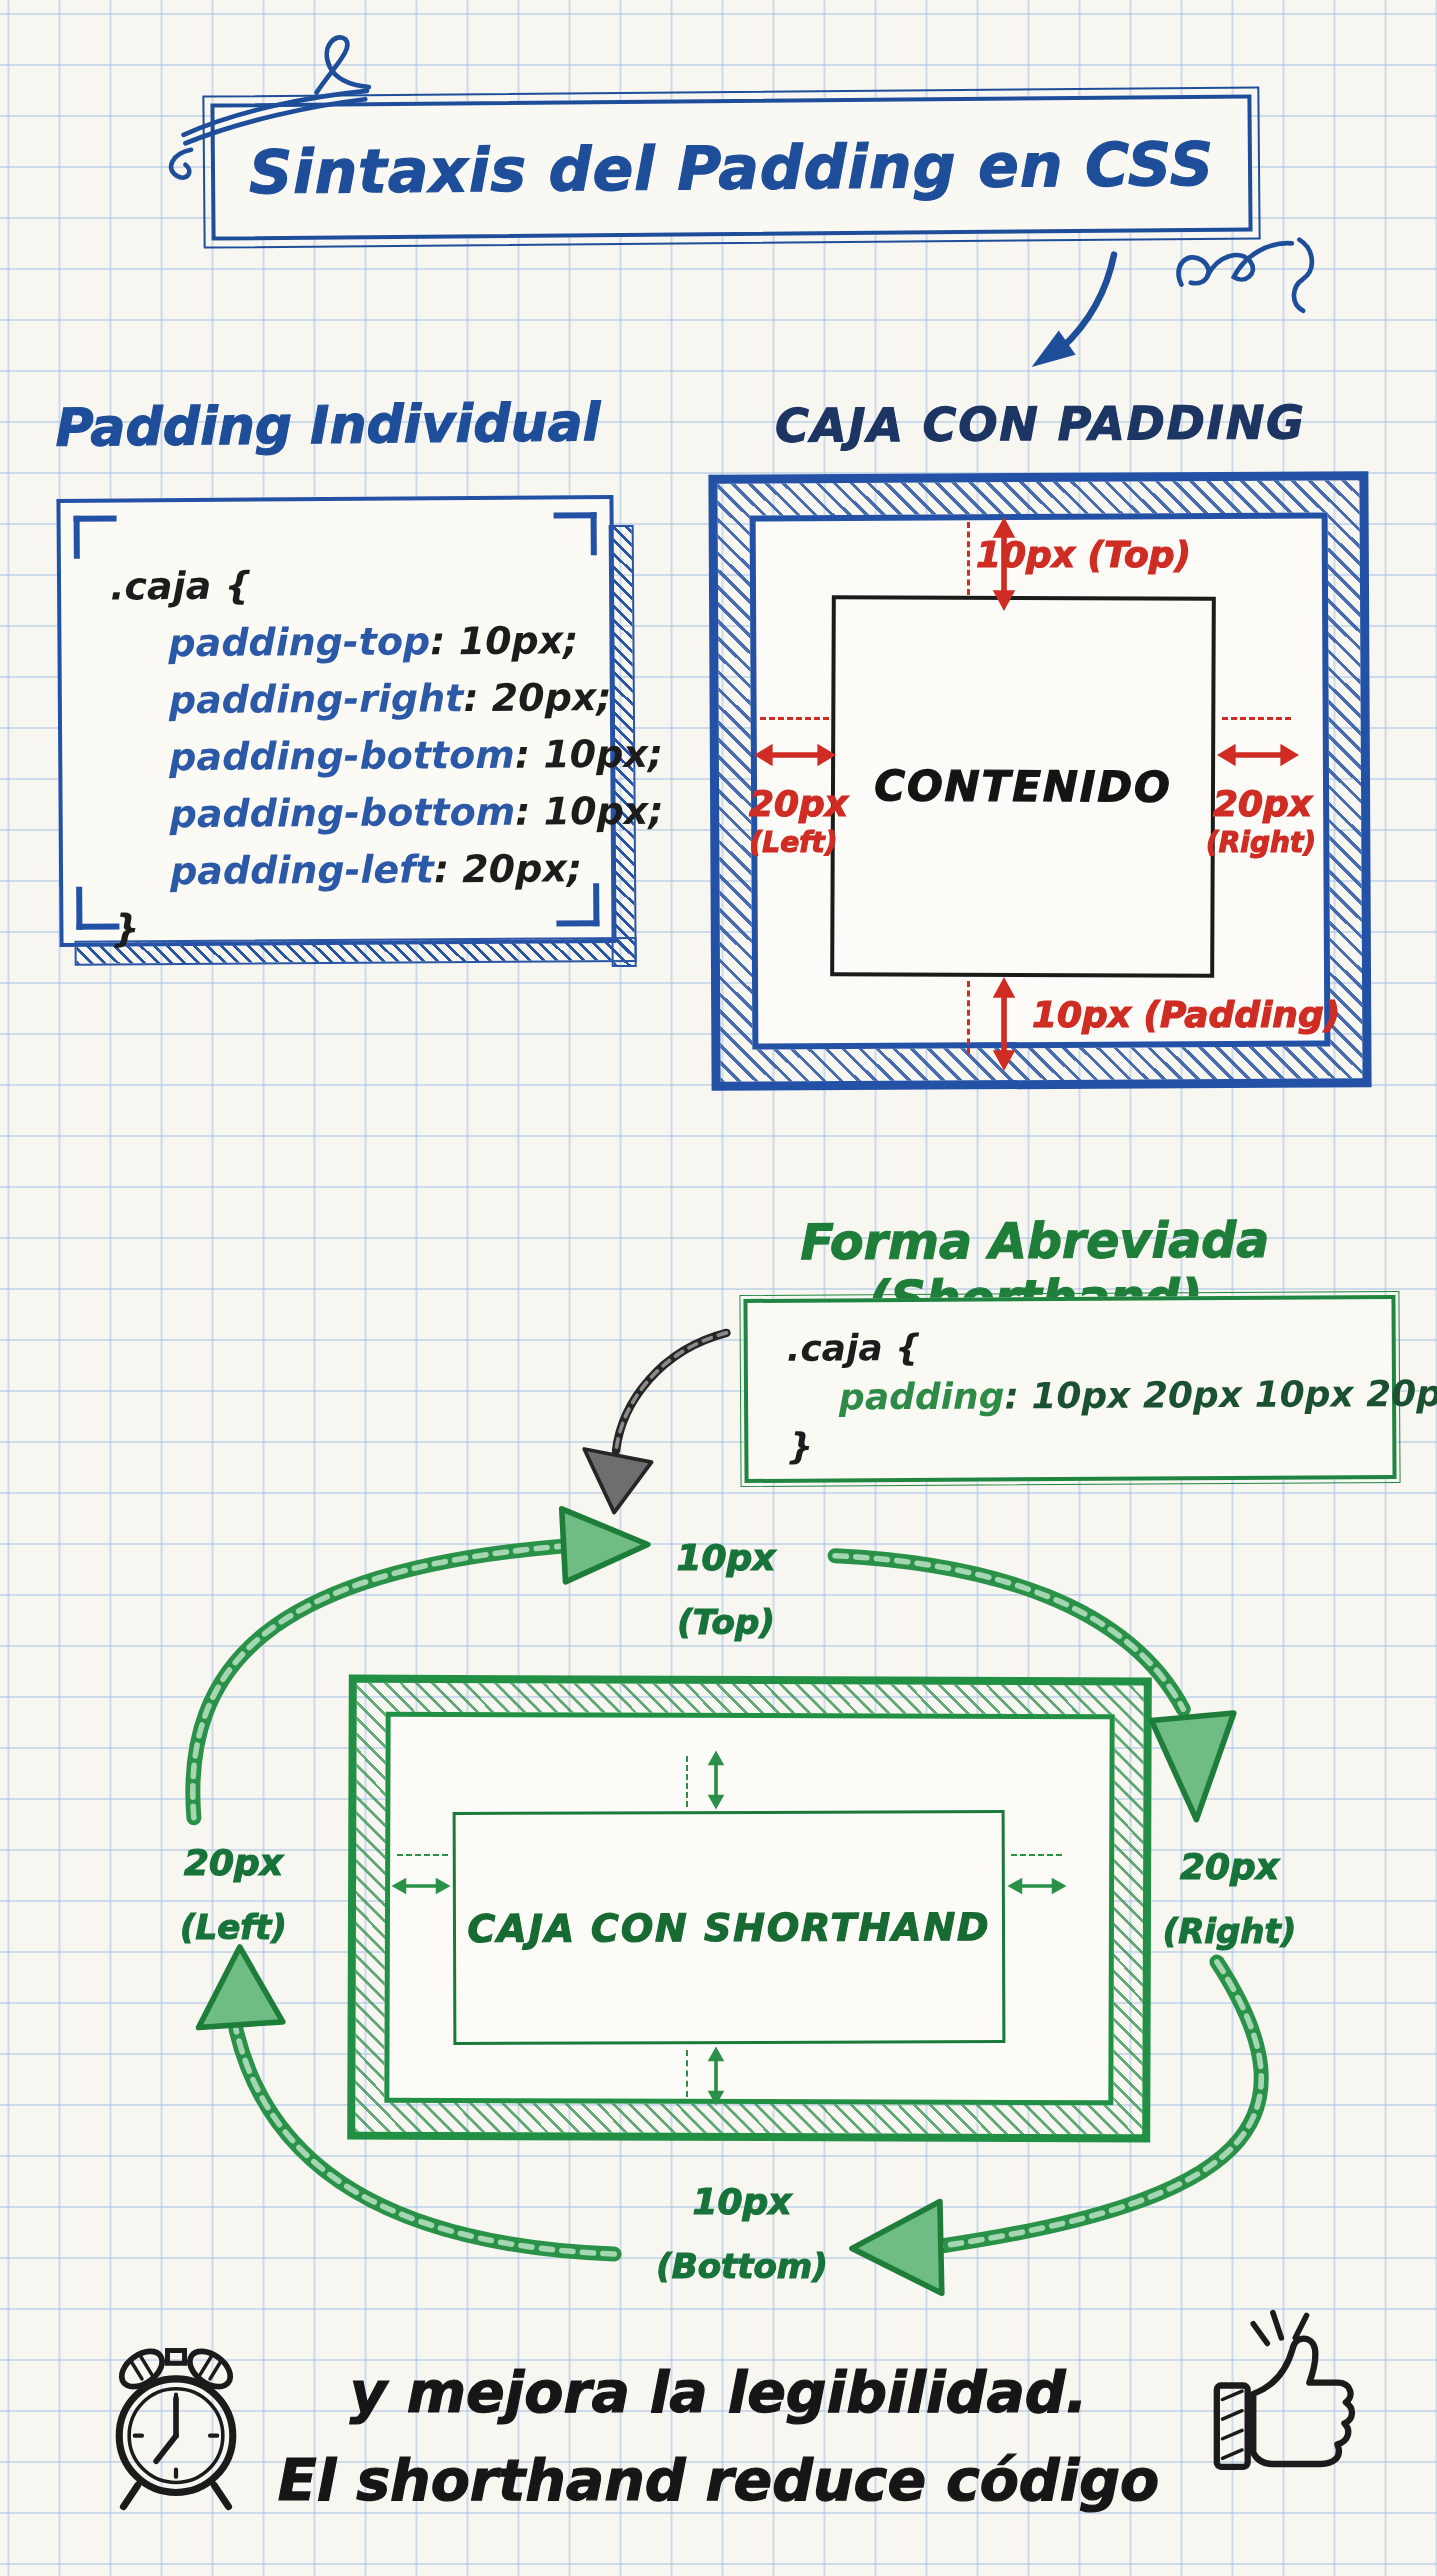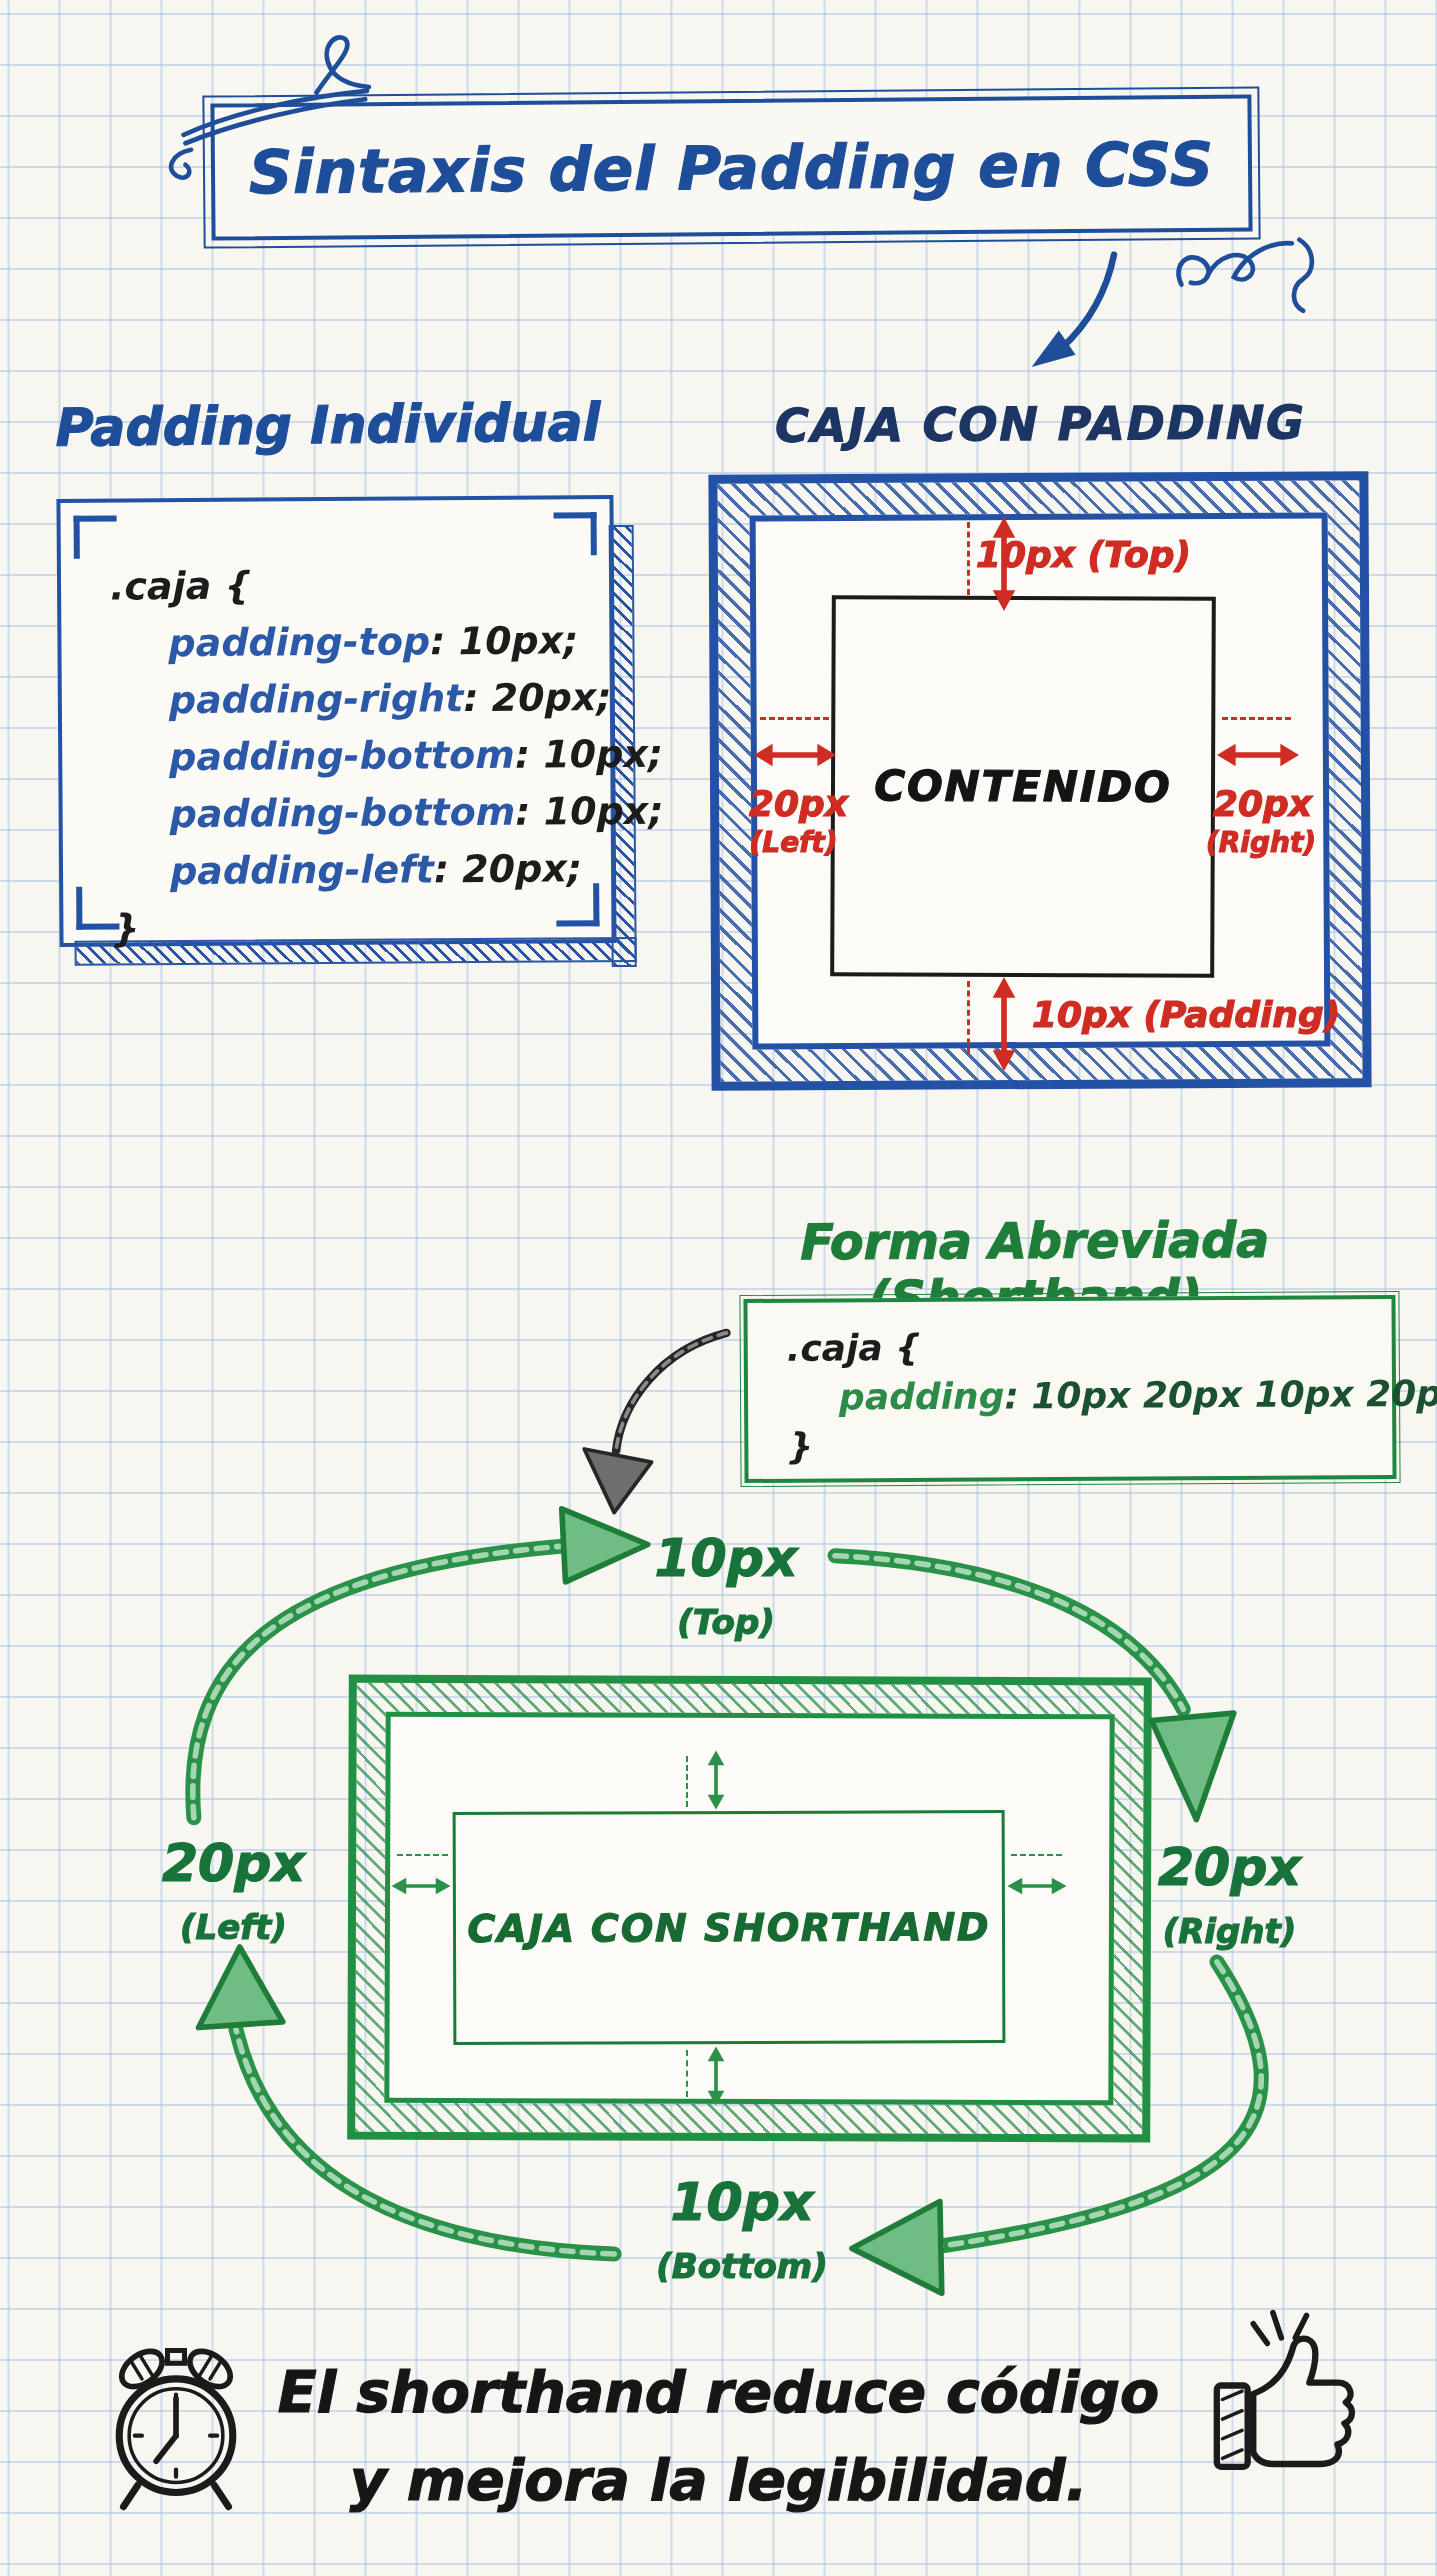--- a/index.html
+++ b/index.html
@@ -88,21 +88,21 @@
   .gdiag .inner{position:absolute;inset:37px;border:5.6px solid #219044;background:#fcfbf7;}
   .gcontent{
     left:453px;top:1811px;width:546px;height:227px;border:3.7px solid #1a7a38;background:#fcfbf7;
     display:flex;align-items:center;justify-content:center;transform:rotate(-0.2deg);z-index:4;
   }
   .gcontent-label{font-size:38px;color:#176a32;letter-spacing:1.9px;white-space:nowrap;}
   .gvdash{border-left:2.8px dashed #2a9149;width:0;}
   .ghdash{border-top:2.8px dashed #2a9149;height:0;}
   .gtxt{color:#17733a;}
   .flow-lbl{line-height:64px;white-space:nowrap;}
-  .flow-lbl .v{font-size:52px;}
+  .flow-lbl .v{font-size:36px;}
   .flow-lbl .s{font-size:34px;}
 
   
   .footer-text{left:260px;top:2348px;width:917px;font-size:57px;line-height:88px;color:#161616;}
 
   
   .decor{left:0;top:0;z-index:5;pointer-events:none;}
   .blue-stroke{fill:none;stroke:#1e4e99;stroke-width:5;stroke-linecap:round;}
   .arcA{fill:none;stroke:#2a9149;stroke-width:16;stroke-linecap:round;}
   .arcB{fill:none;stroke:#a3d6b1;stroke-width:6;stroke-dasharray:12 10;stroke-linecap:round;}
@@ -302,22 +302,22 @@
     <line x1="50" y1="90" x2="50" y2="95" class="ink" stroke-width="3"></line>
     <line x1="21" y1="66" x2="26" y2="66" class="ink" stroke-width="3"></line>
     <line x1="74" y1="66" x2="79" y2="66" class="ink" stroke-width="3"></line>
     <line x1="50" y1="66" x2="50" y2="40" class="ink" stroke-width="4"></line>
     <line x1="50" y1="66" x2="36" y2="84" class="ink" stroke-width="4"></line>
     <line x1="23" y1="101" x2="13" y2="116" class="ink" stroke-width="5"></line>
     <line x1="77" y1="101" x2="87" y2="116" class="ink" stroke-width="5"></line>
   </svg>
 
   <div class="abs hand thick center footer-text">
+    <div>y mejora la legibilidad.</div>
     <div>El shorthand reduce código</div>
-    <div>y mejora la legibilidad.</div>
   </div>
 
   <svg class="abs" style="left:1200px;top:2301px;" width="157" height="183" viewBox="0 0 112 130">
     <line x1="58" y1="26" x2="52" y2="8" class="ink" stroke-width="4"></line>
     <line x1="68" y1="26" x2="76" y2="10" class="ink" stroke-width="4"></line>
     <line x1="48" y1="30" x2="38" y2="16" class="ink" stroke-width="4"></line>
     <path d="M 38 66 C 54 60 62 48 66 34 C 68 24 80 24 82 34 C 83 41 81 50 78 58 L 98 58 C 108 58 110 68 104 72 C 110 76 110 84 103 87 C 108 92 106 100 98 102 C 102 112 94 116 86 116 L 52 116 C 44 116 40 112 38 108 Z" fill="#fbfaf5" class="ink" stroke-width="4.5" stroke-linejoin="round"></path>
     <rect x="12" y="60" width="22" height="58" rx="3" fill="#fbfaf5" class="ink" stroke-width="4.5"></rect>
     <line x1="16" y1="70" x2="30" y2="64" class="ink" stroke-width="2.5"></line>
     <line x1="16" y1="84" x2="30" y2="78" class="ink" stroke-width="2.5"></line>

